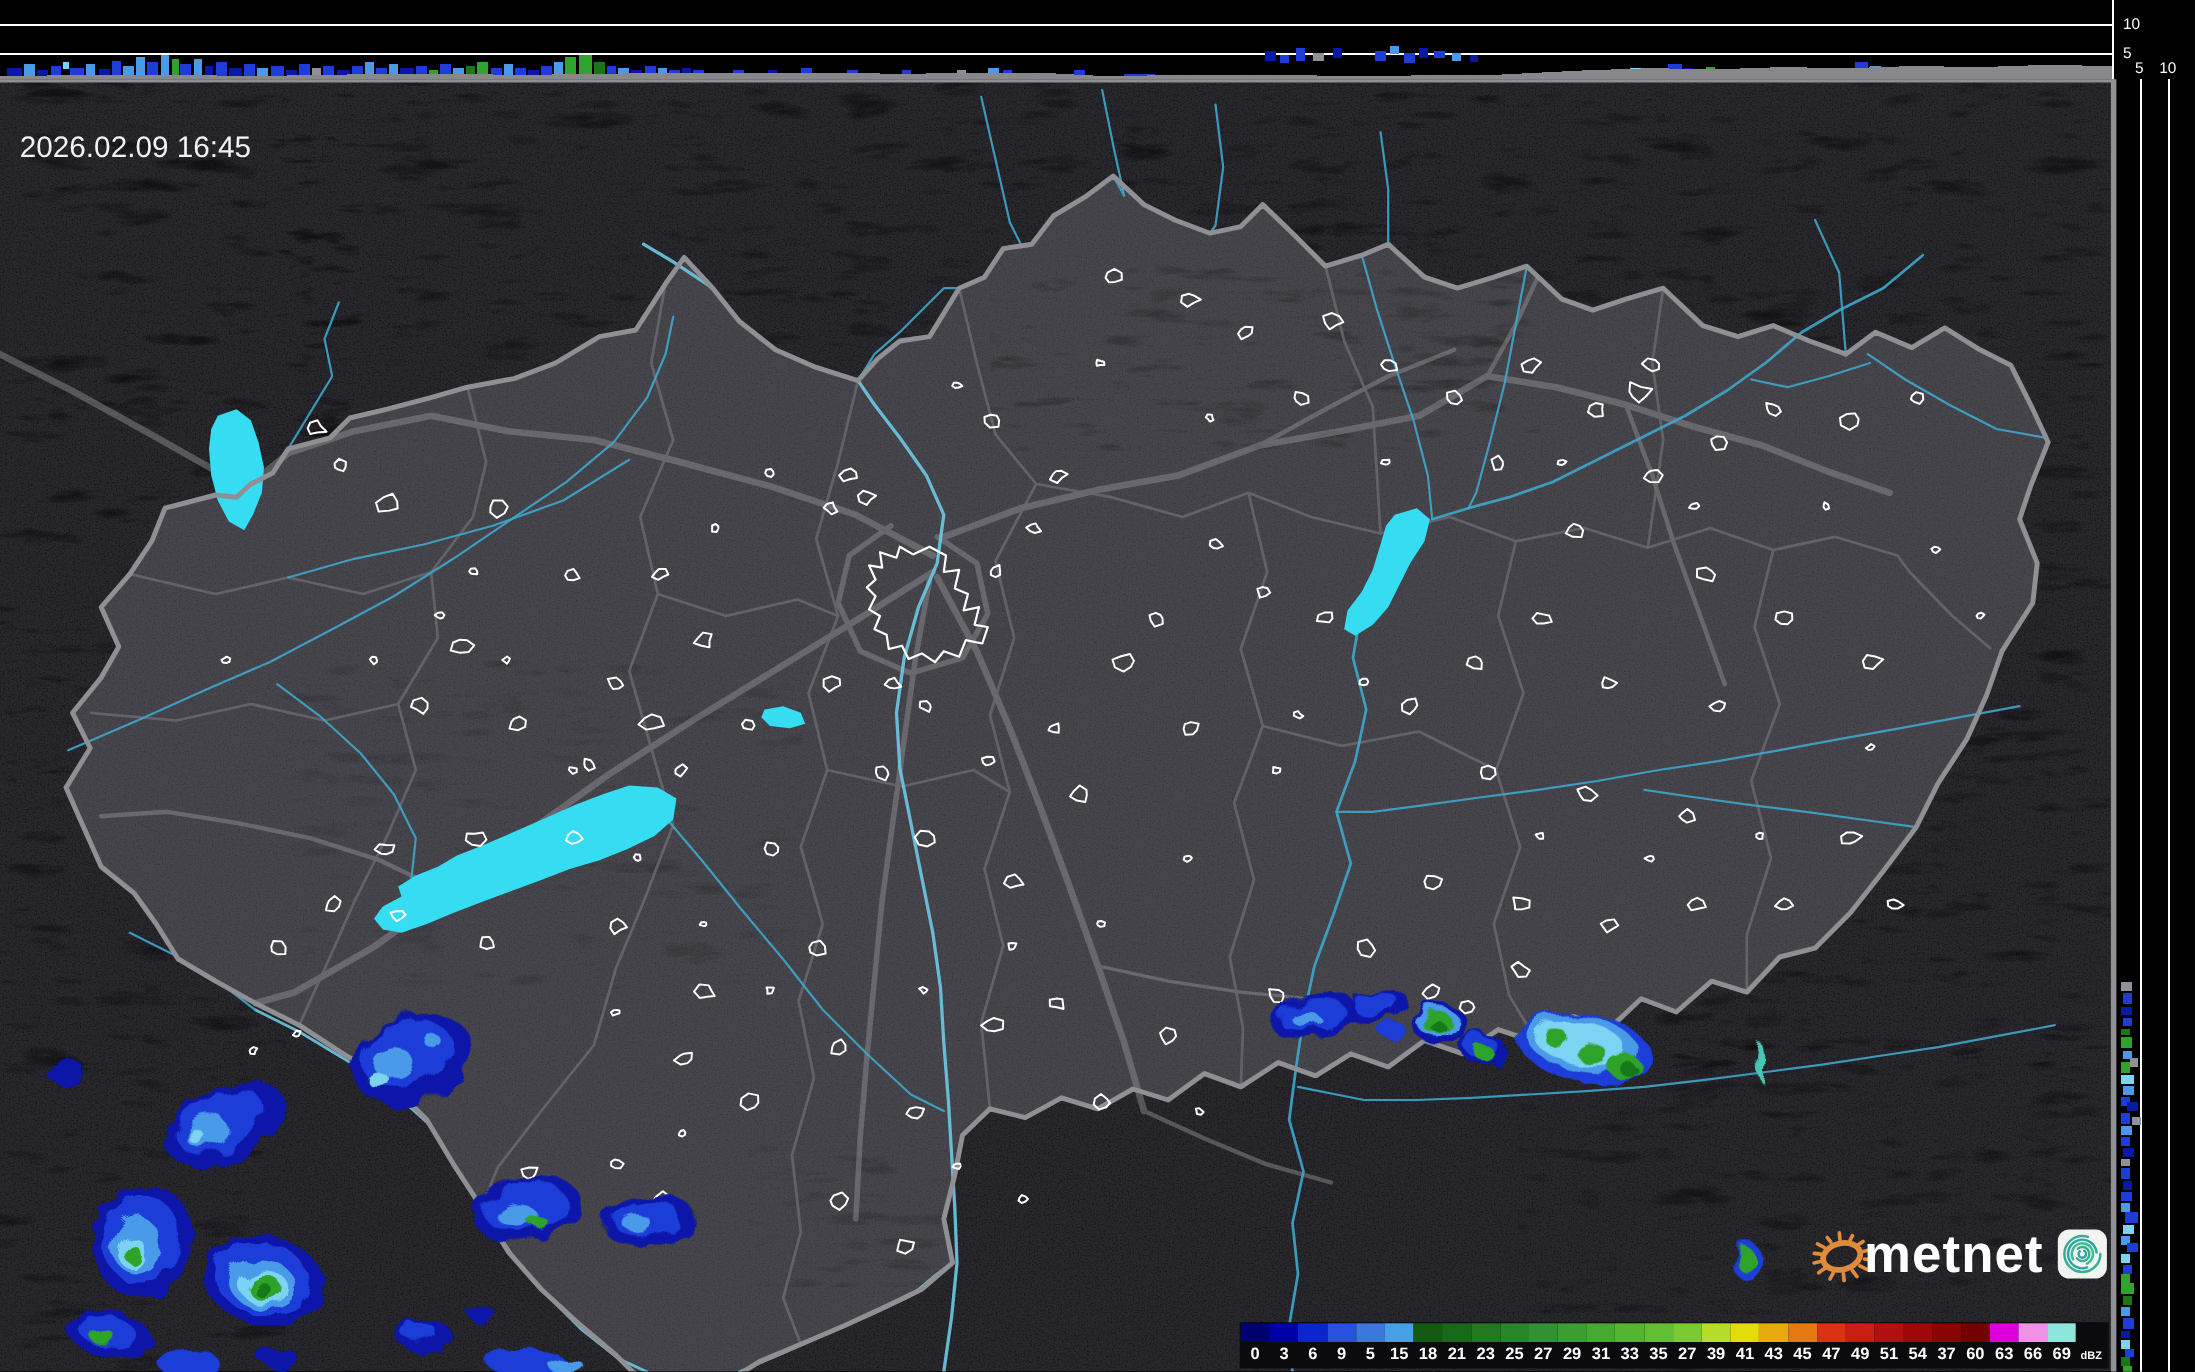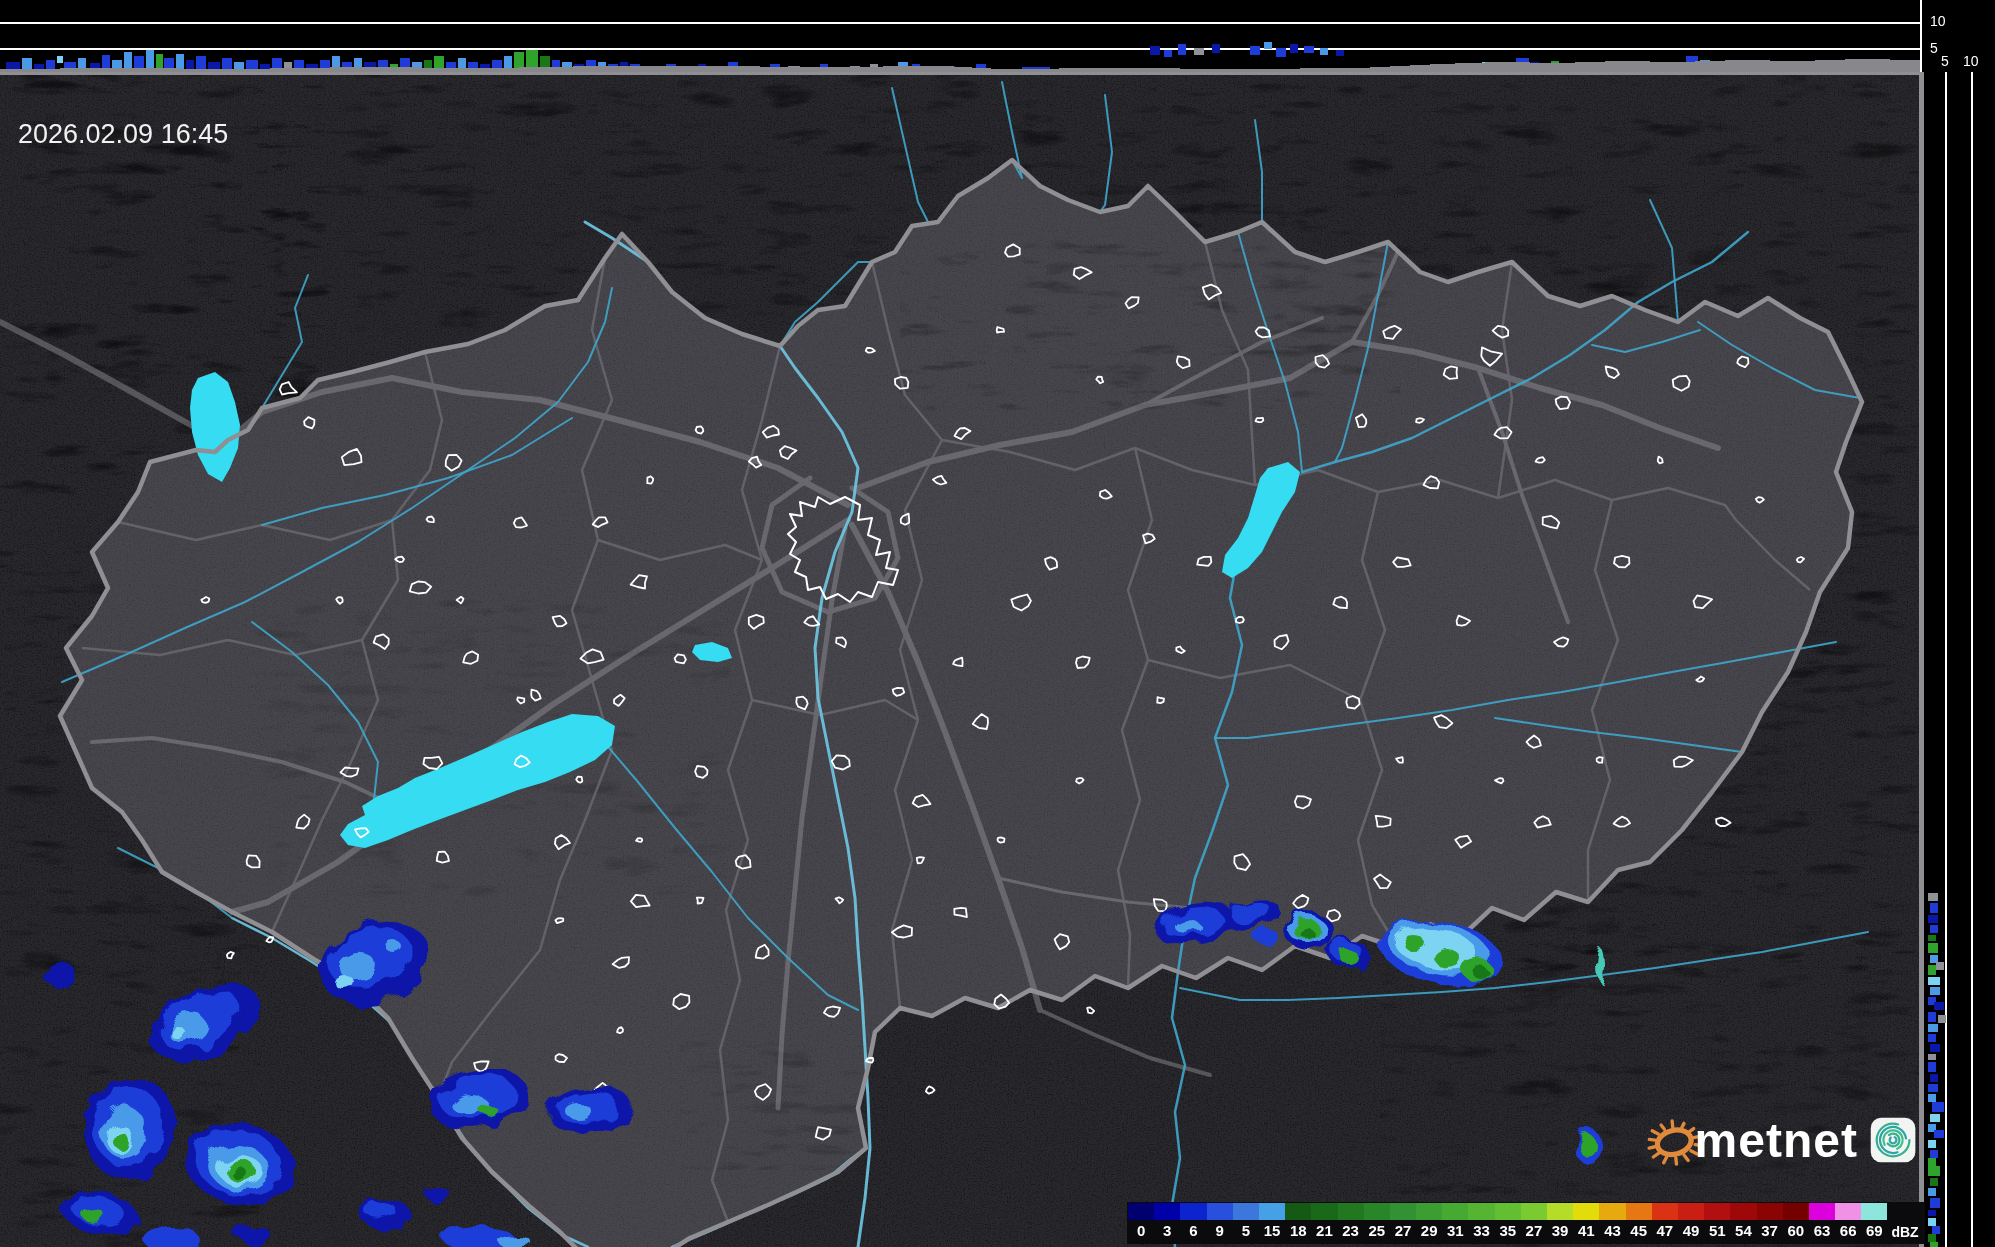--- a/index.html
+++ b/index.html
@@ -9,21 +9,21 @@
   .overlay{position:absolute;color:#f2f2f2;}
   #title{left:16px;top:76px;font-size:33px;letter-spacing:.5px;}
   #timestamp{left:18px;top:119px;font-size:27px;}
   .axlabel{position:absolute;color:#fff;font-size:14px;font-weight:normal;}
   #legend{position:absolute;left:1127px;top:1202px;background:#0b0b0d;padding:1px 6px 3px 1px;
           display:flex;align-items:flex-start;}
   #legend .cells{display:flex;flex-direction:row;}
   .lvl{width:26.2px;display:flex;flex-direction:column;align-items:center;}
   .lvl .sw{width:26.2px;height:17px;}
   .lvl .tx{color:#fff;font-size:15px;font-weight:bold;margin-top:2px;line-height:17px;}
-  #legend .unit{color:#fff;font-size:14px;font-weight:bold;margin:21px 0 0 4px;line-height:17px;}
+  #legend .unit{color:#fff;font-size:10px;font-weight:bold;margin:21px 0 0 4px;line-height:17px;}
   #logo{position:absolute;left:1646px;top:1102px;width:270px;height:76px;display:flex;align-items:center;}
   #brand{color:#fff;font-size:48px;font-weight:bold;letter-spacing:1px;margin-left:-8px;}
 </style>
 </head>
 <body>
 
 <div id="stage">
   <svg id="scene" width="1995" height="1247">
       <defs>
         <filter id="speck" x="0%" y="0%" width="100%" height="100%">

